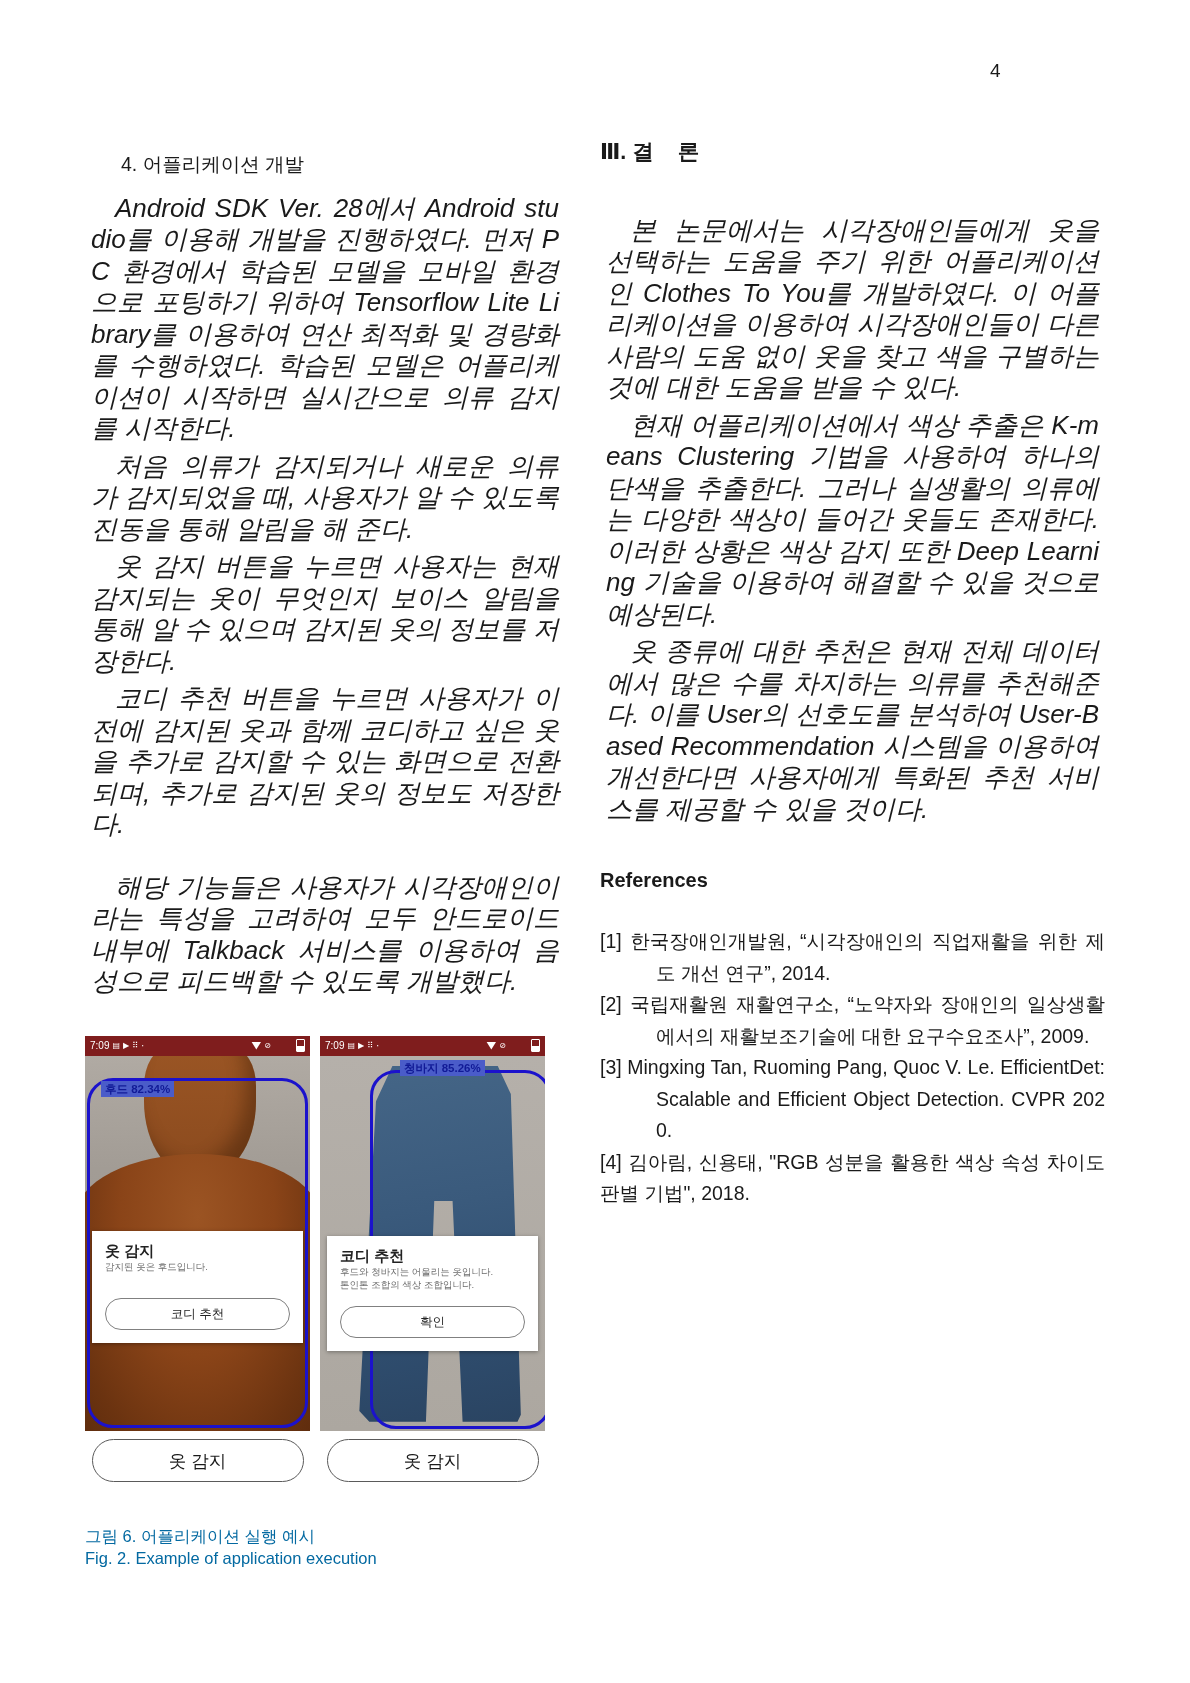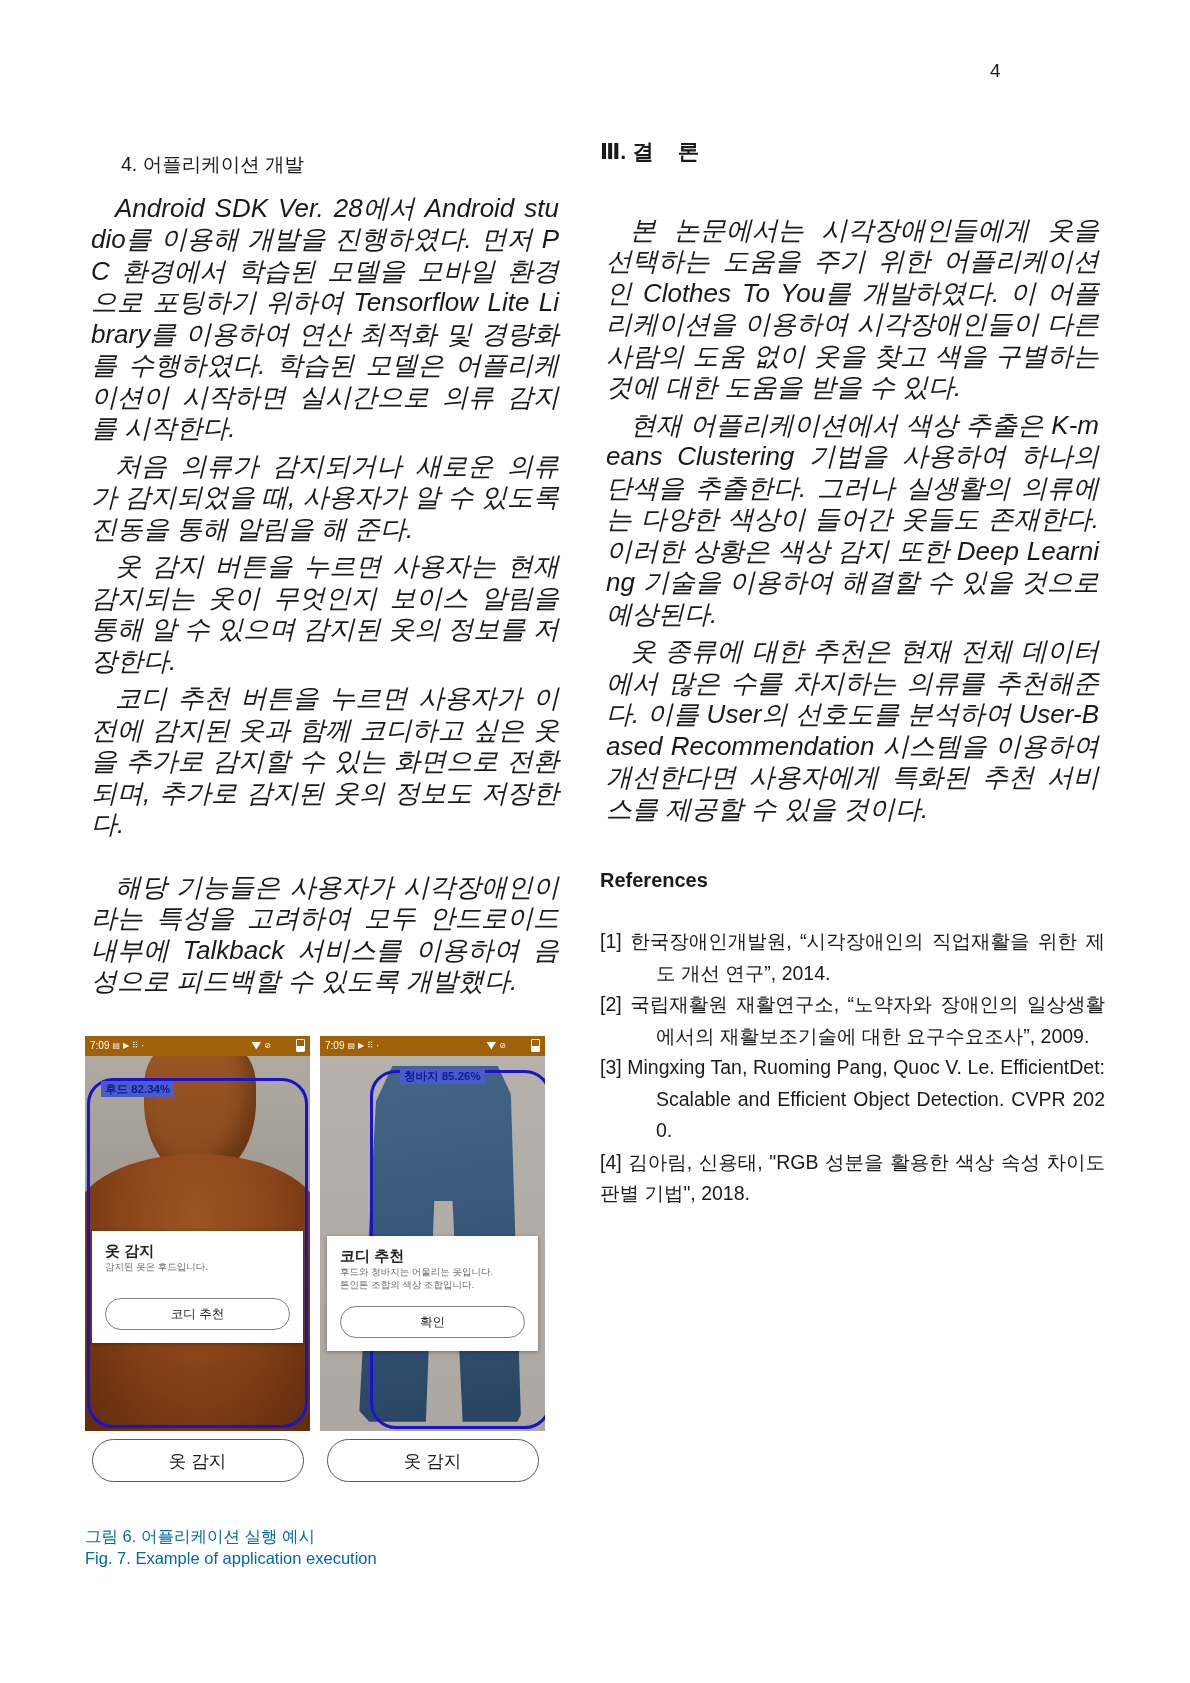--- a/index.html
+++ b/index.html
@@ -20,21 +20,21 @@
   .heading-main { font-weight:bold; font-size:21.5px; line-height:31.5px; text-align:left; white-space:pre; margin:0 0 46px 0; }
   .refs-heading { font-weight:bold; font-size:20px; margin:44px 0 34px 0; }
   .ref { margin:0; font-size:19.5px; line-height:31.5px; text-align:justify; word-break:break-all; }
   .ref.hanging { padding-left:56px; text-indent:-56px; }
 
   
   .figure { margin-top:38px; }
   .phones { display:flex; gap:10px; }
   .phone { width:225px; height:455px; display:flex; flex-direction:column; background:#fff; }
 
-  .statusbar { height:20px; background:#a16207; color:#fff; display:flex; justify-content:space-between; align-items:center; padding:0 5px; flex:0 0 auto; }
+  .statusbar { height:20px; background:#7f1d1d; color:#fff; display:flex; justify-content:space-between; align-items:center; padding:0 5px; flex:0 0 auto; }
   .sb-left, .sb-right { display:flex; align-items:center; gap:3px; }
   .sb-time { font-size:10px; line-height:1; }
   .sb-ic { font-size:8px; line-height:1; }
   .sb-dot { font-size:10px; line-height:1; }
   .wifi { width:10px; height:8px; background:#fff; clip-path:polygon(0 0,100% 0,50% 100%); }
   .sb-batt-text { font-size:9.5px; line-height:1;margin-top:32px; }
   .batt { width:7px; height:11px; border:1px solid #fff; border-radius:1px; position:relative; display:inline-block; }
   .batt-fill { position:absolute; bottom:0; left:0; right:0; height:45%; background:#fff; }
 
   .photo { position:relative; height:375px; overflow:hidden; flex:0 0 auto; }
@@ -51,21 +51,21 @@
   .photo-jeans { background:linear-gradient(180deg,#B5B0AA 0%,#ACA7A0 100%); }
   .jeans { position:absolute; top:10px; left:16%; width:74%; height:95%;
     background:linear-gradient(170deg,#456687 0%,#3A5A7C 40%,#2F4D6E 75%,#2A4462 100%);
     clip-path:polygon(22% 0,85% 0,93% 8%,99% 98%,97% 100%,64% 100%,58% 38%,47% 38%,42% 100%,8% 100%,2% 97%,12% 10%); }
 
   .bbox { position:absolute; border:3px solid #1B12CC; border-radius:26px; }
   .bbox-1 { top:22px; left:2px; right:2px; bottom:3px; }
   .bbox-2 { top:14px; left:50px; right:-6px; bottom:2px; }
   .bbox-label { position:absolute; background:#4A5CC9; color:#111A96; font-size:11.5px; font-weight:bold; padding:1px 4px; line-height:14px; white-space:nowrap; }
   .label-1 { top:25px; left:16px; }
-  .label-2 { top:12px; left:80px; }
+  .label-2 { top:4px; left:80px; }
 
   .dialog { position:absolute; left:7px; right:7px; background:#fff; box-shadow:0 1px 4px rgba(0,0,0,.35); padding:11px 13px 13px; text-align:left; }
   .dialog-1 { bottom:88px; }
   .dialog-2 { bottom:80px; }
   .dlg-title { font-size:15px; font-weight:600; color:#222; }
   .dlg-line { font-size:9.5px; color:#6e6e6e; margin-top:0; }
   .dlg-btn { border:1px solid #808080; border-radius:17px; height:32px; line-height:30px; text-align:center; font-size:12.5px; color:#222; box-sizing:border-box; }
   .dialog-1 .dlg-btn { margin-top:24px; }
   .dialog-2 .dlg-btn { margin-top:14px; }
 
@@ -158,21 +158,21 @@
               </div>
             </div>
             <div class="btnbar">
               <div class="pill">옷 감지</div>
             </div>
           </div>
 
         </div>
         <div class="caption">
           <div>그림 6. 어플리케이션 실행 예시</div>
-          <div>Fig. 7. Example of application execution</div>
+          <div>Fig. 2. Example of application execution</div>
         </div>
       </div>
     </div>
 
     <div class="col-right">
       <div class="heading-main">Ⅲ. 결    론</div>
       <p class="body-p">본 논문에서는 시각장애인들에게 옷을 선택하는 도움을 주기 위한 어플리케이션인 Clothes To You를 개발하였다. 이 어플리케이션을 이용하여 시각장애인들이 다른 사람의 도움 없이 옷을 찾고 색을 구별하는 것에 대한 도움을 받을 수 있다.</p>
       <p class="body-p">현재 어플리케이션에서 색상 추출은 K-means Clustering 기법을 사용하여 하나의 단색을 추출한다. 그러나 실생활의 의류에는 다양한 색상이 들어간 옷들도 존재한다. 이러한 상황은 색상 감지 또한 Deep Learning 기술을 이용하여 해결할 수 있을 것으로 예상된다.</p>
       <p class="body-p">옷 종류에 대한 추천은 현재 전체 데이터에서 많은 수를 차지하는 의류를 추천해준다. 이를 User의 선호도를 분석하여 User-Based Recommendation 시스템을 이용하여 개선한다면 사용자에게 특화된 추천 서비스를 제공할 수 있을 것이다.</p>
       <div class="refs-heading">References</div>

